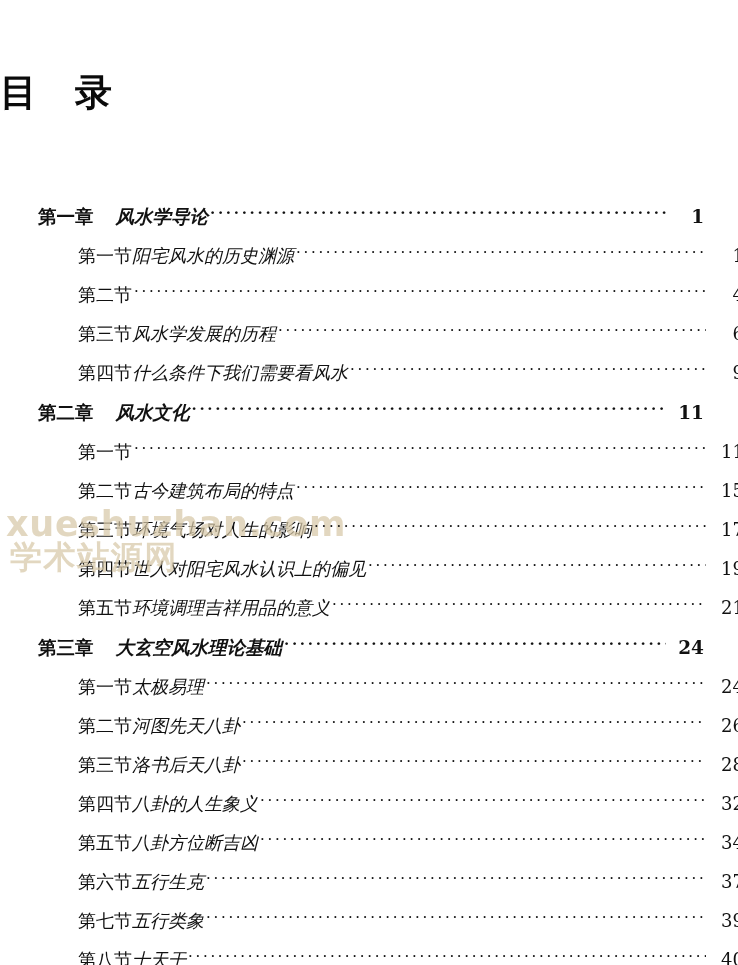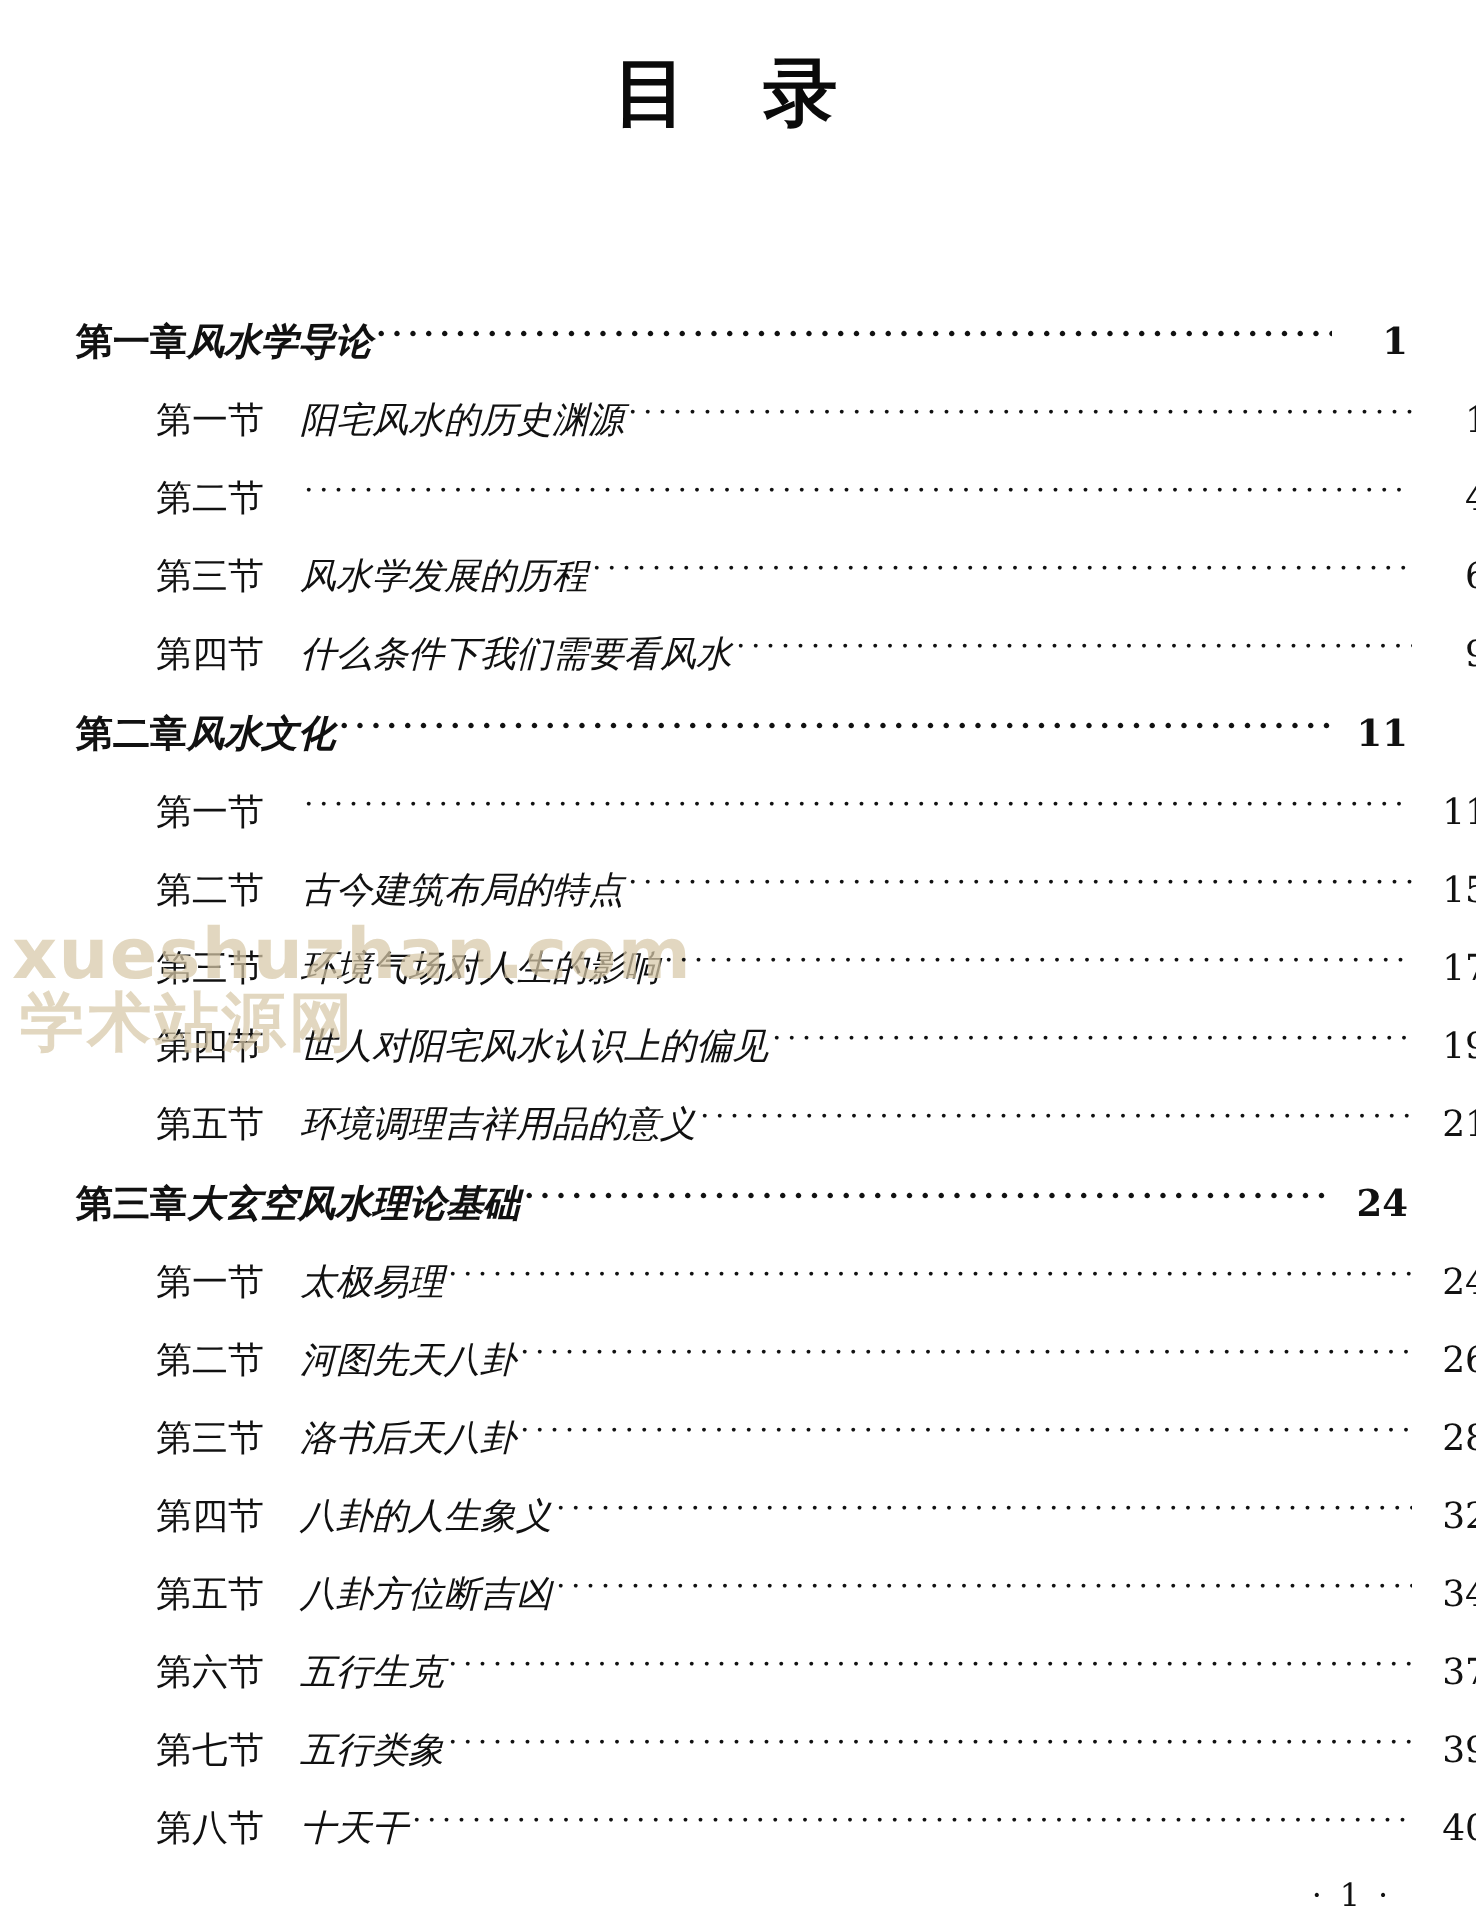--- a/index.html
+++ b/index.html
@@ -15,25 +15,25 @@
     overflow: hidden;
     position: relative;
   }
   .page {
     position: relative;
     width: 738px;
     height: 965px;
     box-sizing: border-box;
   }
   .page-title {
-    text-align: center;
+    text-align: left;
     font-size: 37px;
     font-weight: bold;
     letter-spacing: 0.34em;
-    margin-top: 22px;
+    margin-top: 68px;
     margin-bottom: 0;
     font-family: "DejaVu Serif", "Liberation Serif", serif;
     color: #0a0a0a;
   }
   .toc {
     margin-top: 86px;
     padding: 0 34px 0 38px;
   }
   .toc-row {
     display: flex;
@@ -50,23 +50,23 @@
   .toc-row.section {
     font-size: 18px;
     margin-bottom: 15px;
     padding-left: 40px;
     font-family: "DejaVu Serif", "Liberation Serif", serif;
   }
   .lbl {
     flex: 0 0 auto;
   }
   .chapter .lbl {
+    margin-right: 22px;
   }
   .section .lbl {
-    margin-right: 18px;
   }
   .ttl {
     flex: 0 0 auto;
     font-style: italic;
   }
   .leader {
     flex: 1 1 auto;
     overflow: hidden;
     margin: 0 4px 0 2px;
     position: relative;

